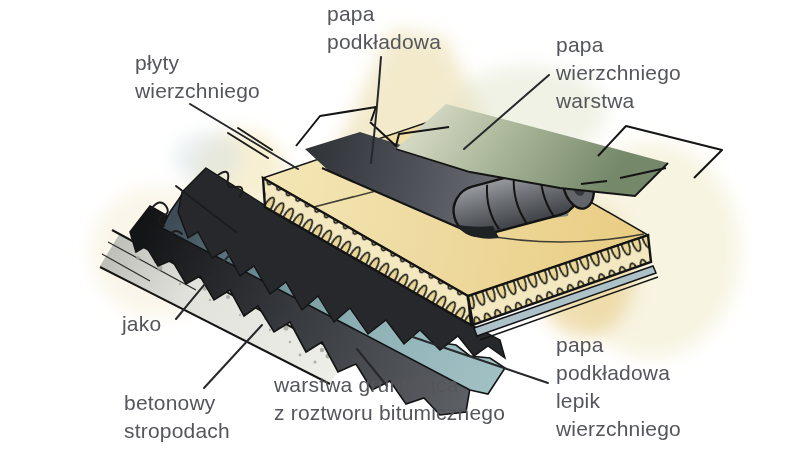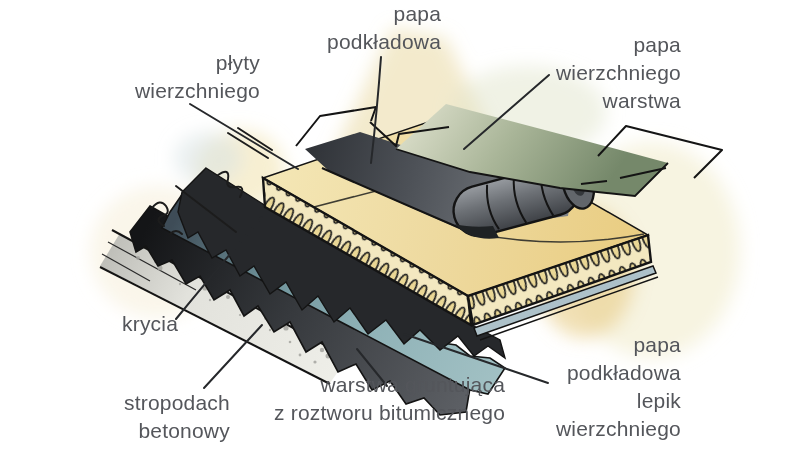--- a/index.html
+++ b/index.html
@@ -5,21 +5,21 @@
   html,body{margin:0;padding:0;background:#fff;}
   .stage{
     position:relative;width:800px;height:449px;background:#ffffff;overflow:hidden;
     font-family:"Liberation Sans", sans-serif;
   }
   .stage svg{position:absolute;left:0;top:0;}
   .label{
     position:absolute;color:#54565b;font-size:21px;line-height:28px;
     letter-spacing:.2px;white-space:nowrap;
   }
-  .label span{display:block;text-align:right;}
+  .label span{display:block;}
 </style>
 </head>
 <body>
 
 <div class="stage">
 
 <svg width="800" height="449" viewBox="0 0 800 449">
   <defs>
     <filter id="soft" x="-40%" y="-40%" width="180%" height="180%">
       <feGaussianBlur stdDeviation="9"></feGaussianBlur>
@@ -194,26 +194,26 @@
   <span>podkładowa</span>
 </div>
 
 <div class="label" style="left:556px;top:31px">
   <span>papa</span>
   <span>wierzchniego</span>
   <span>warstwa</span>
 </div>
 
 <div class="label" style="left:122px;top:310px">
-  <span>krycia</span>
+  <span>jako</span>
 </div>
 
 <div class="label" style="left:124px;top:389px">
+  <span>betonowy</span>
   <span>stropodach</span>
-  <span>betonowy</span>
 </div>
 
 <div class="label" style="left:274px;top:371px">
   <span>warstwa gruntująca</span>
   <span>z roztworu bitumicznego</span>
 </div>
 
 <div class="label" style="left:556px;top:331px">
   <span>papa</span>
   <span>podkładowa</span>

